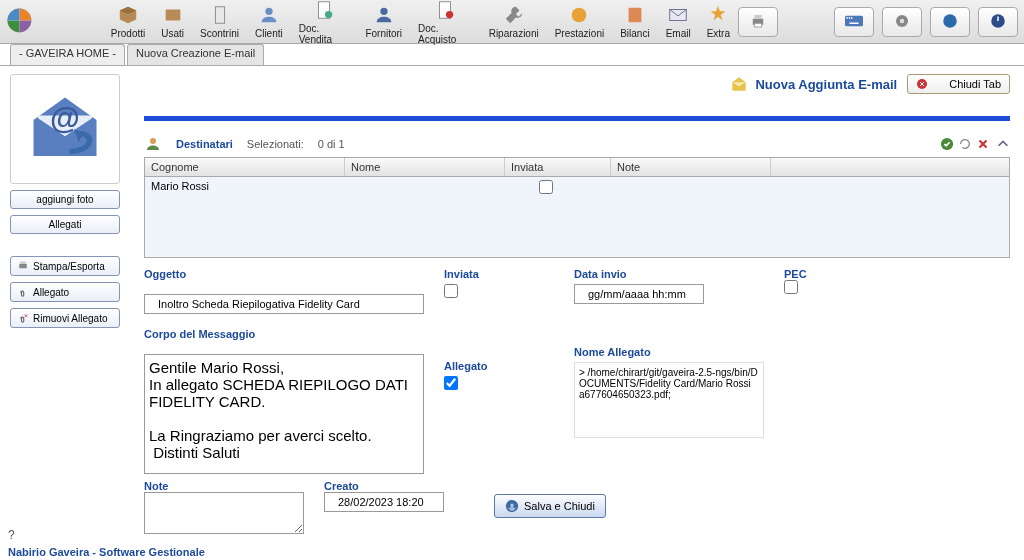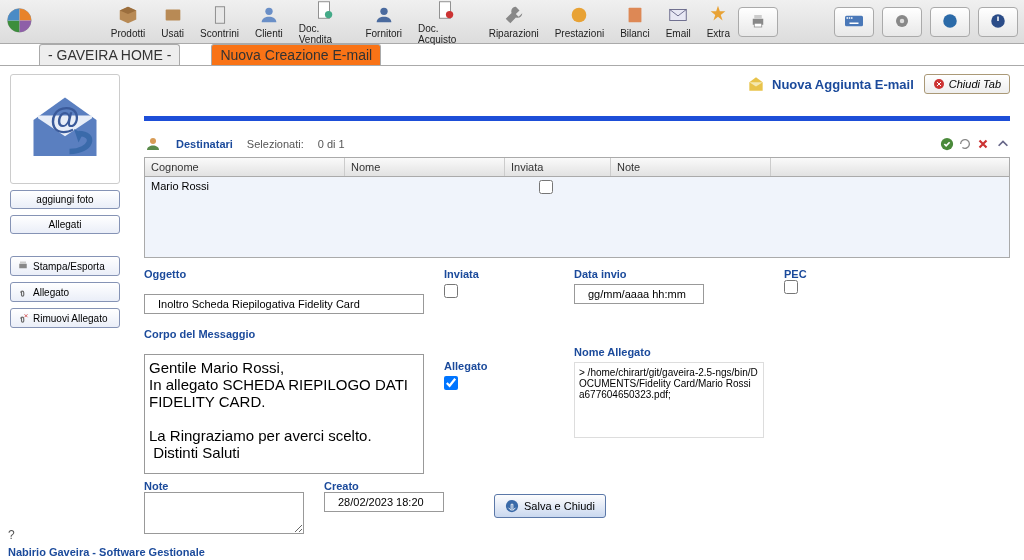--- a/index.html
+++ b/index.html
@@ -9,35 +9,35 @@
 .toolbar .logo { width: 30px; height: 30px; margin-right: 70px; }
 .toolbar-item { display: flex; flex-direction: column; align-items: center; margin: 0 8px; cursor: pointer; }
 .toolbar-item .ticon { width: 22px; height: 22px; }
 .toolbar-item .tlabel { font-size: 10px; color: #222; margin-top: 2px; }
 .toolbar-spacer { flex: 1; }
 .toolbar-right { display: flex; gap: 8px; align-items: center; }
 .btn-frame { border: 1px solid #aaa; border-radius: 4px; padding: 4px 10px; background: linear-gradient(#fff,#e8e8e8); }
 .ricon { width: 18px; height: 18px; }
 
 .tabbar { height: 22px; display: flex; border-bottom: 1px solid #aaa; padding-left: 10px; }
-.tab { border: 1px solid #aaa; border-bottom: none; padding: 2px 8px; font-size: 14px; background: #eee; color: #333; border-radius: 3px 3px 0 0; margin-right: 2px; cursor: pointer; margin-left: 29px; }
-.tab.active { background: #f97316; }
+.tab { border: 1px solid #aaa; border-bottom: none; padding: 2px 8px; font-size: 11px; background: #eee; color: #333; border-radius: 3px 3px 0 0; margin-right: 2px; cursor: pointer; }
+.tab.active { background: #e5e5e5; }
 
 .page { display: flex; height: 470px; }
 .sidebar { width: 130px; padding: 8px; display: flex; flex-direction: column; gap: 6px; align-items: center; }
 .photo-frame { width: 110px; height: 110px; border: 1px solid #ccc; border-radius: 3px; display:flex; align-items:center; justify-content:center; }
 .side-btn { width: 110px; padding: 3px 4px; font-size: 10px; border: 1px solid #8593b5; border-radius: 3px; background: linear-gradient(#fff,#eaeef8); cursor: pointer; display:flex; align-items:center; gap:4px; justify-content:center; }
 .side-btn.icon { justify-content: flex-start; padding-left: 6px; }
 .side-gap { height: 10px; }
 .side-btn svg { width: 12px; height: 12px; flex-shrink: 0; }
 
 .main { flex: 1; padding: 8px 14px 0 14px; position: relative; }
 .header-row { display: flex; align-items: center; justify-content: flex-end; gap: 10px; border-bottom: 5px solid #1d4ed8; padding-bottom: 22px; margin-bottom: 10px; }
 .header-row .title { color: #1b4a9b; font-size: 13px; font-weight: bold; display:flex; align-items:center; gap:6px; }
-.close-tab { border: 1px solid #a97; border-radius: 3px; padding: 3px 8px; background: linear-gradient(#fff,#eee); font-size: 11px; cursor:pointer; display:flex; align-items:center; gap:4px;font-style:italic; }
+.close-tab { border: 1px solid #a97; border-radius: 3px; padding: 3px 8px; background: linear-gradient(#fff,#eee); font-size: 11px; cursor:pointer; display:flex; align-items:center; gap:21px; }
 
 .dest-row { display:flex; align-items:center; gap: 14px; color: #1b4a9b; font-size: 11px; font-weight: bold; padding: 4px 0; }
 .dest-row .plain { color:#555; font-weight: normal; }
 .dest-right { margin-left:auto; display:flex; gap:6px; align-items:center; }
 .resultset { display:flex; gap:4px; }
 
 .grid { border: 1px solid #aaa; }
 .grid-head { display:flex; background: linear-gradient(#fafafa,#e2e2e2); border-bottom: 1px solid #aaa; }
 .grid-head div { border-right: 1px solid #ccc; padding: 3px 6px; font-size: 11px; color:#333; }
 .grid-body { background: #f0f4fb; }

